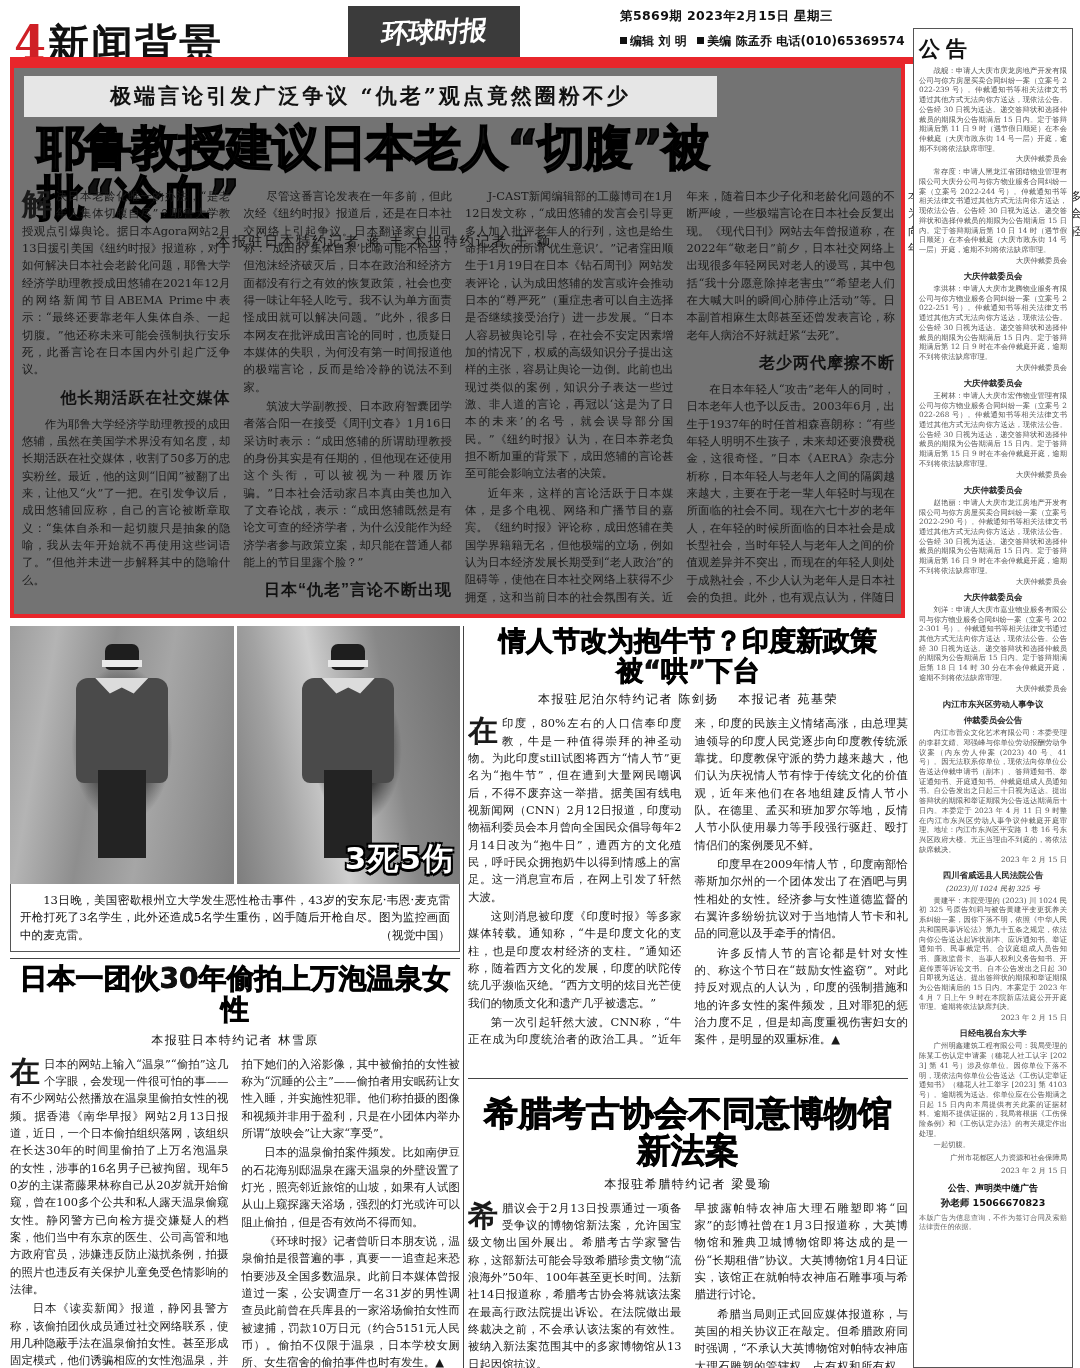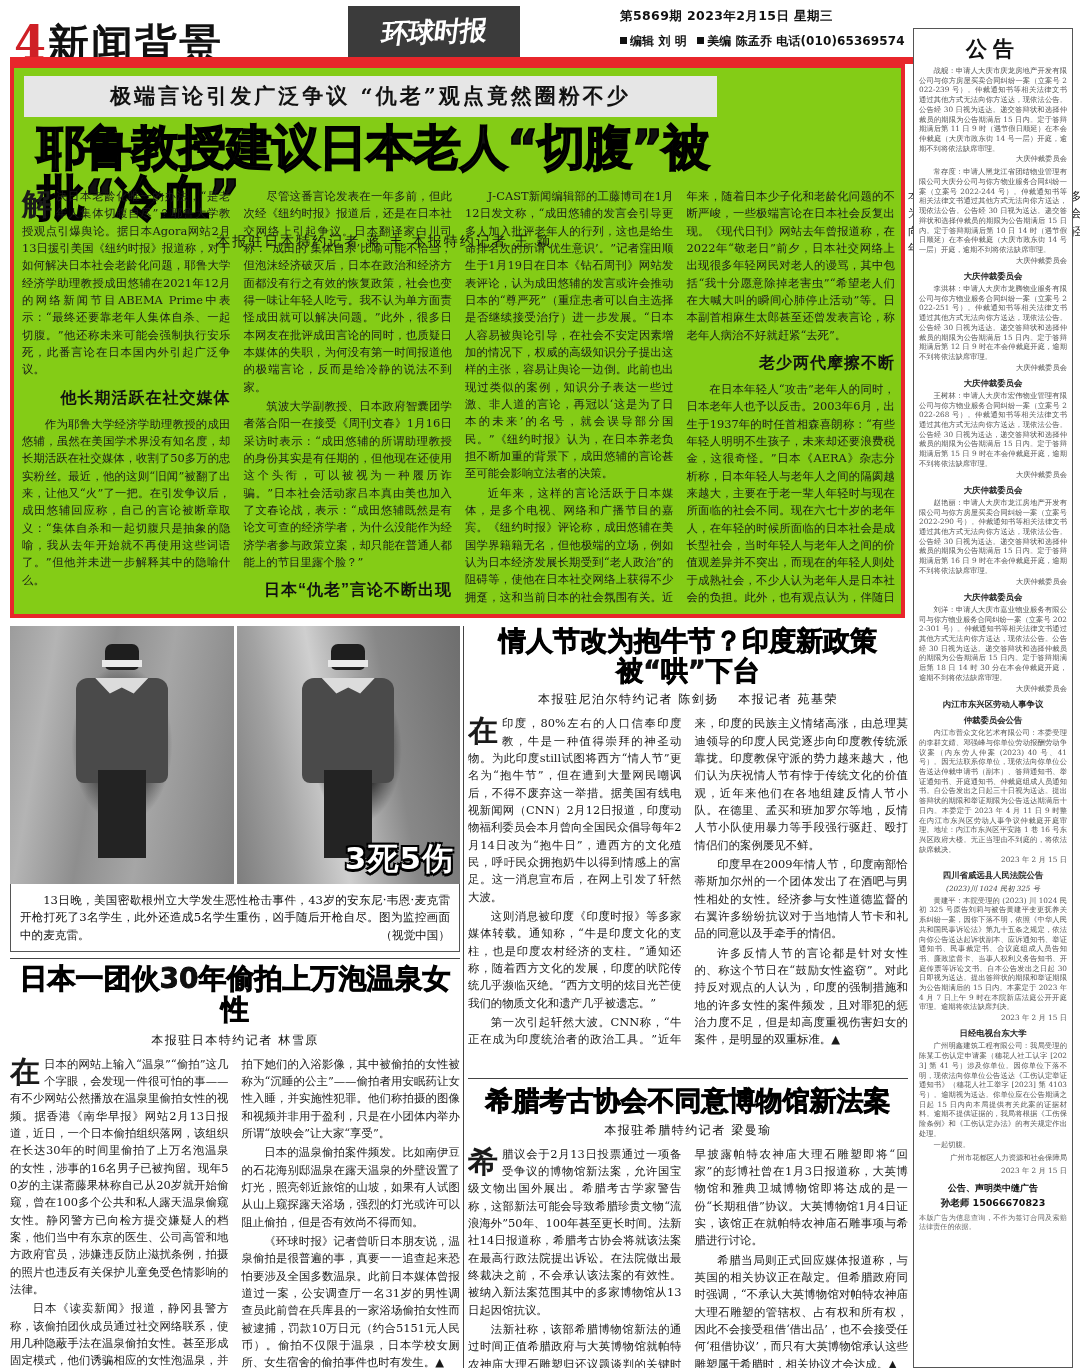--- a/index.html
+++ b/index.html
@@ -38,21 +38,21 @@
 
   
   .redrule{position:absolute;left:10px;top:57px;width:1060px;height:7px;background:#e8262b;}
 
   
   .body-area{position:absolute;left:0;top:64px;width:1080px;height:1304px;}
 
   
   .lead-frame{
     position:absolute;left:10px;top:0px;width:895px;height:554px;
-    border:4px solid #e8262b;box-sizing:border-box;background:#84cc16;
+    border:4px solid #e8262b;box-sizing:border-box;background:#737373;
   }
   .kicker{
     margin:8px 10px 0 10px;background:#e6e6e6;text-align:center;
     font-family:"DejaVu Serif","Liberation Serif",serif;
     font-size:21px;font-weight:700;letter-spacing:3px;padding:6px 0 7px 0;
     width:calc(100% - 194px);
   }
   .headline{
     text-align:left;font-family:"DejaVu Sans","Liberation Sans",sans-serif;
     font-size:48px;font-weight:700;letter-spacing:-1px;line-height:1.04;
@@ -142,21 +142,21 @@
   .hr-thin{position:absolute;background:#444;height:1px;}
   .vr-thin{position:absolute;background:#444;width:1px;}
 
   
   .sidebar{
     position:absolute;left:913px;top:-36px;width:160px;height:1340px;
     border:1px solid #555;box-sizing:border-box;background:#fff;
     padding:4px 5px;overflow:hidden;
   }
   .sb-title{
-    text-align:center;font-family:"DejaVu Sans","Liberation Sans",sans-serif;
+    text-align:left;font-family:"DejaVu Sans","Liberation Sans",sans-serif;
     font-size:21px;font-weight:900;letter-spacing:6px;margin:2px 0 3px 0;
   }
   .sb-head{
     text-align:center;font-family:"DejaVu Sans","Liberation Sans",sans-serif;
     font-size:8.4px;font-weight:700;line-height:1.35;margin:5px 0 2px 0;
     color:#2a2a2a;
   }
   .sb-sub{
     text-align:center;font-family:"DejaVu Serif","Liberation Serif",serif;
     font-size:7.2px;margin:0 0 2px 0;color:#3a3a3a;font-style:italic;
@@ -274,21 +274,21 @@
       <div class="twocol" style="height:385px;overflow:hidden;">
         <p class="atext"><span class="dropcap">在</span><span>印度，80%左右的人口信奉印度教，牛是一种值得崇拜的神圣动物。为此印度still试图将西方“情人节”更名为“抱牛节”，但在遭到大量网民嘲讽后，不得不废弃这一举措。据美国有线电视新闻网（CNN）2月12日报道，印度动物福利委员会本月曾向全国民众倡导每年2月14日改为“抱牛日”，遭西方的文化殖民，呼吁民众拥抱奶牛以得到情感上的富足。这一消息宣布后，在网上引发了轩然大波。</span></p>
         <p class="atext ind">这则消息被印度《印度时报》等多家媒体转载。通知称，“牛是印度文化的支柱，也是印度农村经济的支柱。”通知还称，随着西方文化的发展，印度的吠陀传统几乎濒临灭绝。“西方文明的炫目光芒使我们的物质文化和遗产几乎被遗忘。”</p>
         <p class="atext ind">第一次引起轩然大波。CNN称，“牛正在成为印度统治者的政治工具。”近年来，印度的民族主义情绪高涨，由总理莫迪领导的印度人民党逐步向印度教传统派靠拢。印度教保守派的势力越来越大，他们认为庆祝情人节有悖于传统文化的价值观，近年来他们在各地组建反情人节小队。在德里、孟买和班加罗尔等地，反情人节小队使用暴力等手段强行驱赶、殴打情侣们的案例屡见不鲜。</p>
         <p class="atext ind">印度早在2009年情人节，印度南部恰蒂斯加尔州的一个团体发出了在酒吧与男性相处的女性。经济参与女性道德监督的右翼许多纷纷抗议对于当地情人节卡和礼品的同意以及手牵手的情侣。</p>
         <p class="atext ind">许多反情人节的言论都是针对女性的、称这个节日在“鼓励女性盗窃”。对此持反对观点的人认为，印度的强制措施和地的许多女性的案件频发，且对罪犯的惩治力度不足，但是却高度重视伤害妇女的案件，是明显的双重标准。▲</p>
       </div>
     </div>
 
     <div class="art" style="left:468px;top:1022px;width:440px;height:340px;">
-      <div class="art-title" style="font-size:27px;">希腊考古协会不同意博物馆新法案</div>
+      <div class="art-title" style="font-size:34px;margin-top:9px;">希腊考古协会不同意博物馆新法案</div>
       <div class="art-byline">本报驻希腊特约记者    梁曼瑜</div>
       <div class="twocol" style="height:265px;overflow:hidden;">
         <p class="atext"><span class="dropcap">希</span><span>腊议会于2月13日投票通过一项备受争议的博物馆新法案，允许国宝级文物出国外展出。希腊考古学家警告称，这部新法可能会导致希腊珍贵文物“流浪海外”50年、100年甚至更长时间。法新社14日报道称，希腊考古协会将就该法案在最高行政法院提出诉讼。在法院做出最终裁决之前，不会承认该法案的有效性。被纳入新法案范围其中的多家博物馆从13日起因馆抗议。</span></p>
         <p class="atext ind">法新社称，该部希腊博物馆新法的通过时间正值希腊政府与大英博物馆就帕特农神庙大理石雕塑归还议题谈判的关键时刻，此举可能与该协议接近达成有关。最早披露帕特农神庙大理石雕塑即将“回家”的彭博社曾在1月3日报道称，大英博物馆和雅典卫城博物馆即将达成的是一份“长期租借”协议。大英博物馆1月4日证实，该馆正在就帕特农神庙石雕事项与希腊进行讨论。</p>
         <p class="atext ind">希腊当局则正式回应媒体报道称，与英国的相关协议正在敲定。但希腊政府同时强调，“不承认大英博物馆对帕特农神庙大理石雕塑的管辖权、占有权和所有权，因此不会接受租借‘借出品’，也不会接受任何‘租借协议’，而只有大英博物馆承认这些雕塑属于希腊时，相关协议才会达成。▲</p>
       </div>
     </div>
 
     <div class="hr-thin" style="left:10px;top:894px;width:450px;"></div>
     <div class="hr-thin" style="left:468px;top:1014px;width:440px;"></div>

